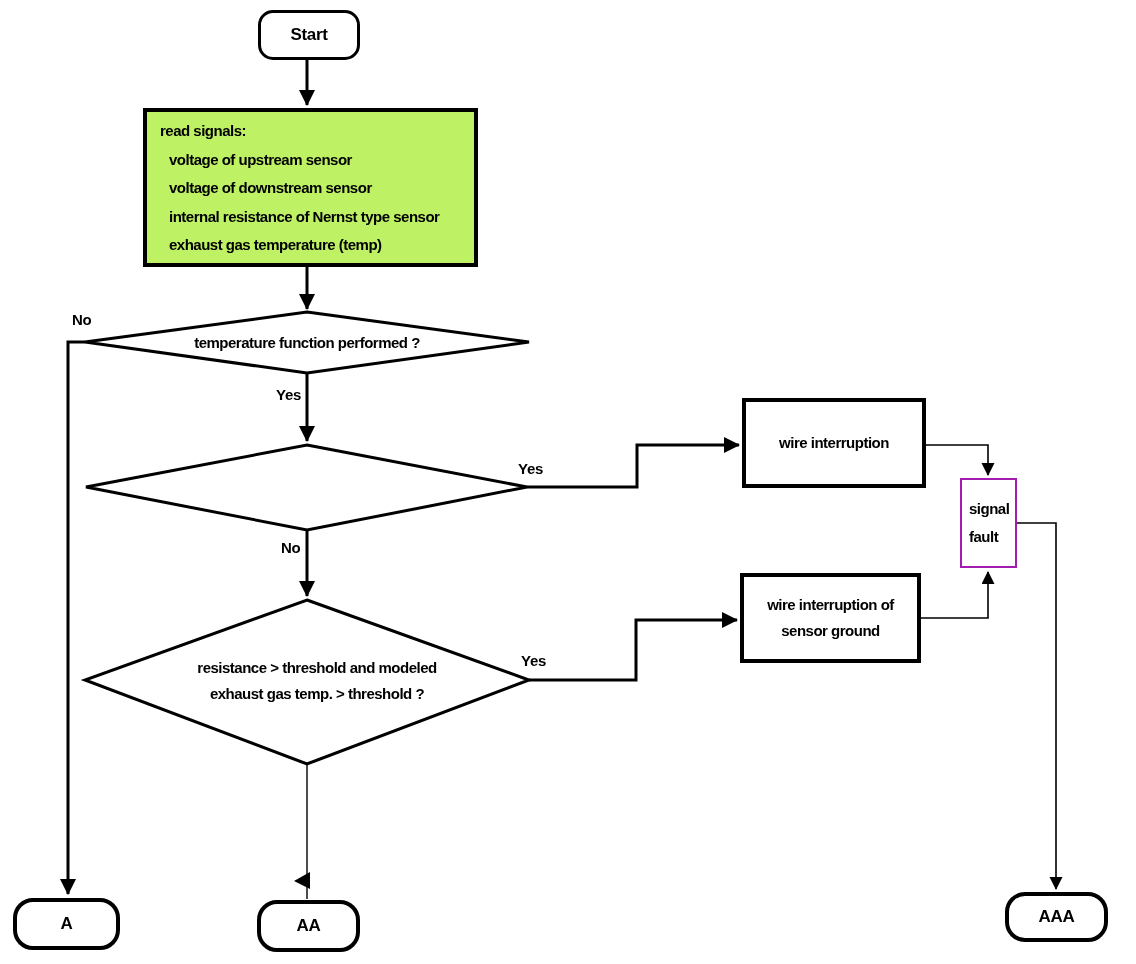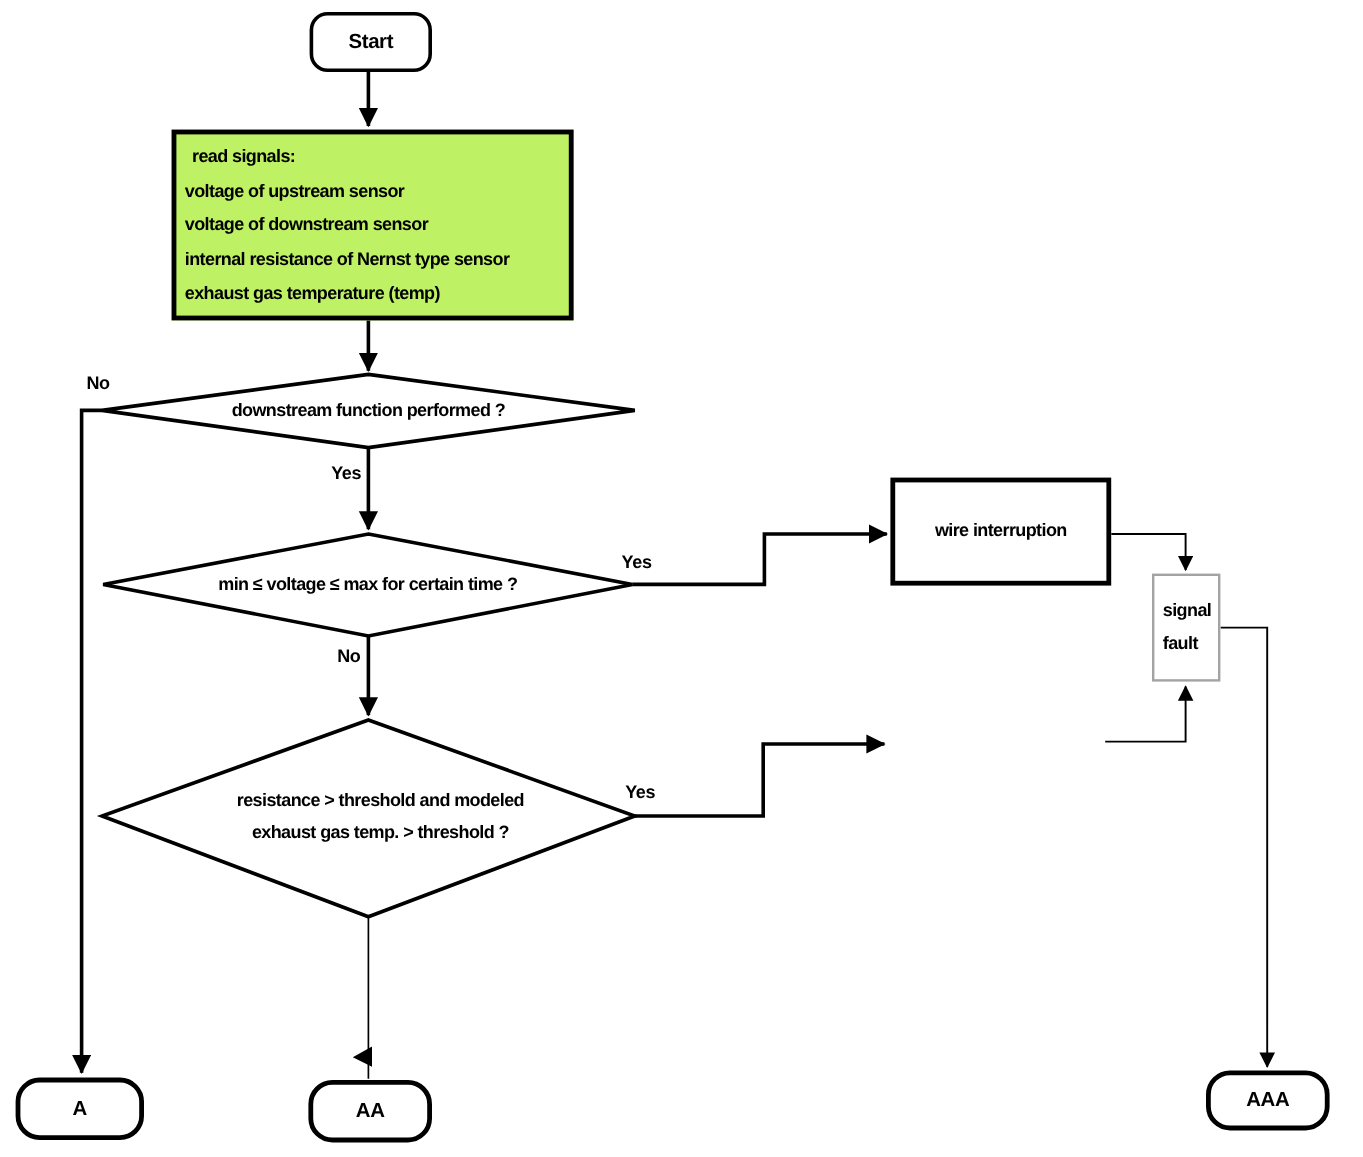--- a/index.html
+++ b/index.html
@@ -26,35 +26,35 @@
     border: 4px solid #000;
     background: #bef264;
     display: block;
   }
   .procbox .pline {
     font-weight: bold;
     font-size: 15px;
     letter-spacing: -0.5px;
     line-height: 28.6px;
     white-space: nowrap;
-    padding-left: 7px;
+    padding-left: 22px;
   }
   .procbox .pline:first-child { padding-left: 13px; }
   .outbox {
     border: 4px solid #000;
     background: #fff;
     flex-direction: column;
     font-weight: bold;
     font-size: 15px;
     letter-spacing: -0.5px;
     line-height: 26px;
     text-align: right;
   }
   .sfbox {
-    border: 2px solid #a3a3a3;
+    border: 2px solid #a21caf;
     background: #fff;
     flex-direction: column;
     align-items: flex-start;
     justify-content: center;
     padding-left: 7px;
     font-weight: bold;
     font-size: 15px;
     letter-spacing: -0.5px;
     line-height: 28px;
   }
@@ -114,31 +114,34 @@
   </div>
 
   <div class="node procbox" style="left:143px; top:108px; width:335px; height:159px; padding-top:5px;">
     <div class="pline">read signals:</div>
     <div class="pline">voltage of upstream sensor</div>
     <div class="pline">voltage of downstream sensor</div>
     <div class="pline">internal resistance of Nernst type sensor</div>
     <div class="pline">exhaust gas temperature (temp)</div>
   </div>
 
-  <div class="dlabel" style="left:85px; top:330px; width:444px;">downstream function performed ?</div>
-  <div class="dlabel" style="left:86px; top:475px; width:441px;">min ≤ voltage ≤ max for certain time ?</div>
+  <div class="dlabel" style="left:85px; top:330px; width:444px;">temperature function performed ?</div>
   <div class="dlabel" style="left:95px; top:655px; width:444px;">
     <div>resistance &gt; threshold and modeled</div>
     <div>exhaust gas temp. &gt; threshold ?</div>
   </div>
 
   <div class="node outbox" style="left:742px; top:398px; width:184px; height:90px;">
     <div>wire interruption</div>
   </div>
 
+  <div class="node outbox" style="left:740px; top:573px; width:181px; height:90px;">
+    <div>wire interruption of</div>
+    <div>sensor ground</div>
+  </div>
 
   <div class="node sfbox" style="left:960px; top:478px; width:57px; height:90px;">
     <div>signal</div>
     <div>fault</div>
   </div>
 
   <div class="node terminal" style="left:13px; top:898px; width:107px; height:52px;">
     <span>A</span>
   </div>
   <div class="node terminal" style="left:257px; top:900px; width:103px; height:52px;">

